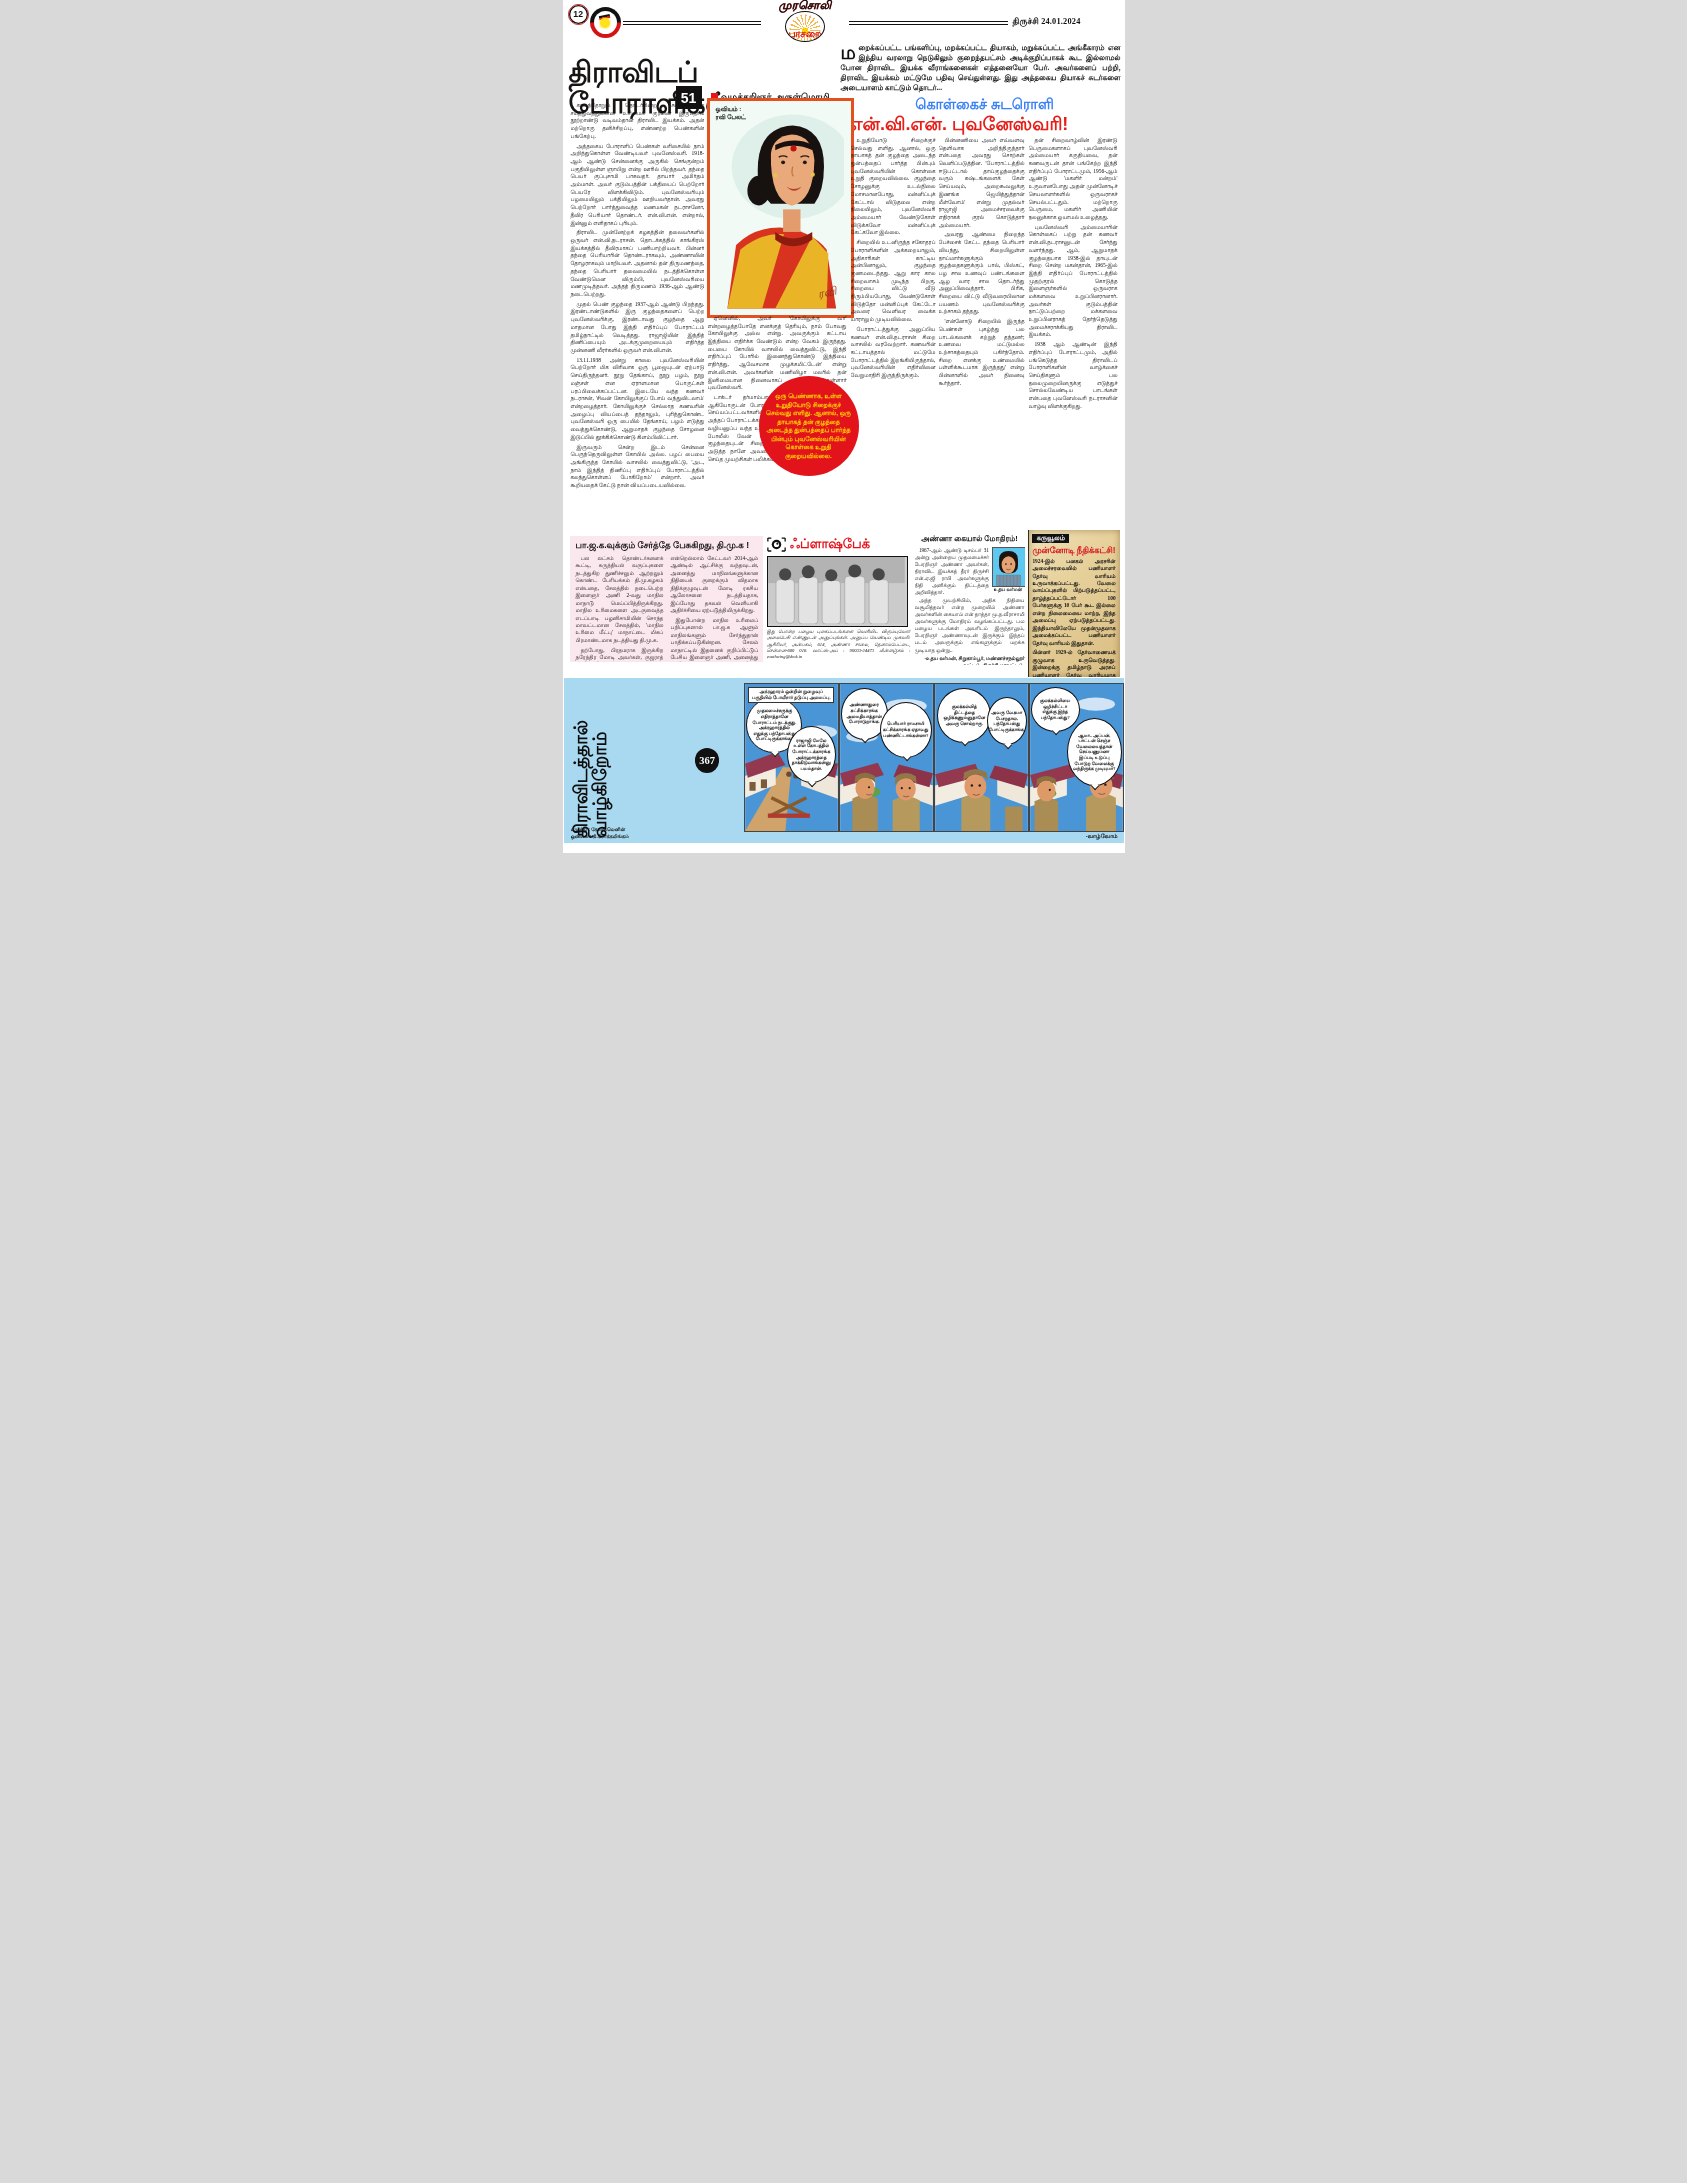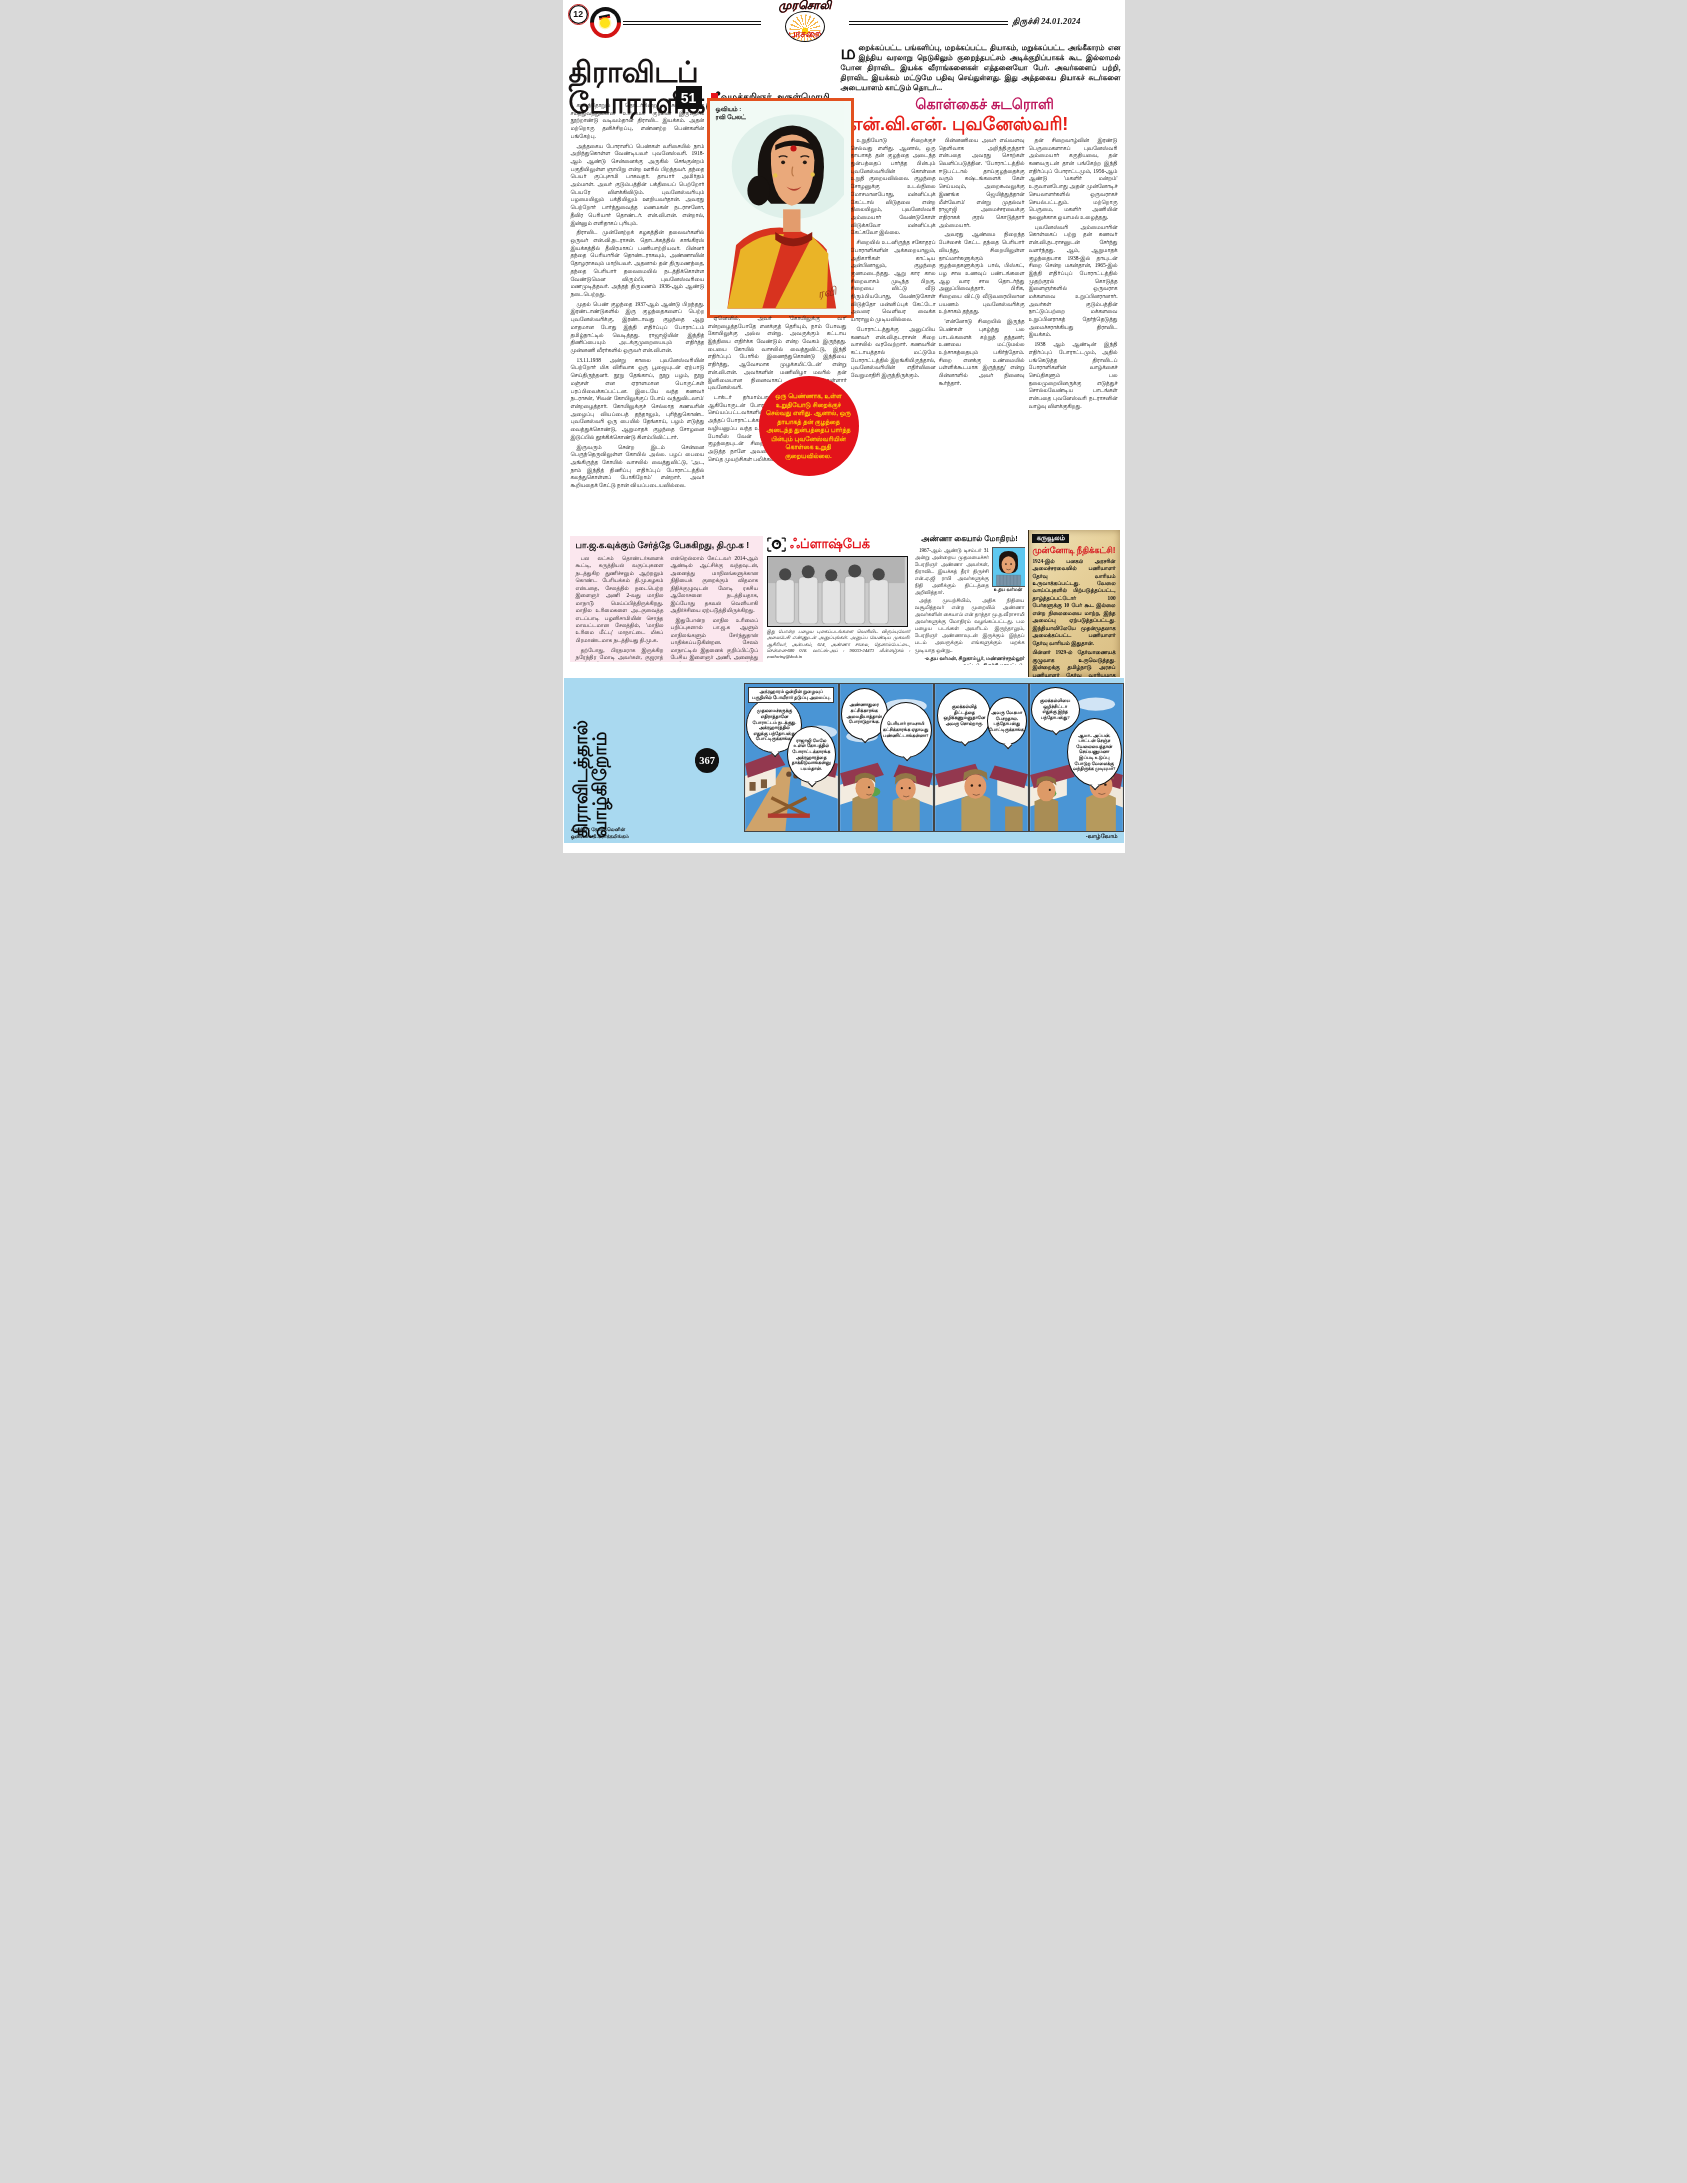--- a/index.html
+++ b/index.html
@@ -19,32 +19,32 @@
   .logo-flag{position:absolute;left:5.2px;top:3.5px;width:11.4px;height:3.5px;background:linear-gradient(180deg,#111 50%,#d41414 50%);transform:rotate(-12deg);}
   .rule{height:2.2px;border-top:1.3px solid #111;border-bottom:0.4px solid #111;}
   .masthead{left:199px;top:0;width:87px;height:42px;text-align:center;}
   .masthead-top{font-weight:900;font-style:italic;font-size:11.4px;color:#111;
     text-shadow:0.4px 0.4px 0 #c01515;letter-spacing:0.4px;line-height:1;}
   .masthead-circle{margin:0 auto;width:38px;height:29px;border:0.9px solid #111;border-radius:50%;
     background:radial-gradient(circle at 50% 65%,#ffd700 0 12%,#fff 13%);position:relative;overflow:hidden;}
   .masthead-rays{position:absolute;left:50%;top:62%;width:31px;height:31px;transform:translate(-50%,-50%);
     background:repeating-conic-gradient(#f5a623 0 6deg,transparent 6deg 18deg);border-radius:50%;opacity:.8;}
   .masthead-bottom{position:absolute;left:0;right:0;bottom:2.6px;font-weight:700;font-size:9.6px;color:#d41414;line-height:1;}
-  .edition-date{font-weight:bold;font-size:8.3px;letter-spacing:0.2px;font-style:italic;}
+  .edition-date{font-weight:bold;font-size:8.3px;letter-spacing:0.2px;}
   
   .series-title{left:6.1px;top:38px;width:279px;font-size:29px;line-height:1.05;font-weight:900;
     color:#181414;letter-spacing:-0.4px;}
   .ep-box{left:113px;top:86px;width:26px;height:23px;background:#111;color:#fff;display:flex;
     align-items:center;justify-content:center;font-weight:900;font-size:14px;}
   .byline{left:148px;top:92px;display:flex;align-items:center;gap:3.5px;font-weight:900;font-size:9.2px;}
   .byline .sq{width:7px;height:8.7px;background:#e8151d;display:inline-block;}
   .intro{left:278px;top:43px;width:280px;font-weight:bold;font-size:7.2px;line-height:1.4;text-align:justify;}
   .intro .dropcap{float:left;font-size:19px;line-height:.8;font-weight:900;margin:1.7px 2.6px 0 0;}
   
-  .kicker{left:286px;top:96px;width:272px;text-align:center;font-weight:900;font-size:14.4px;color:#be185d;}
+  .kicker{left:286px;top:96px;width:272px;text-align:center;font-weight:900;font-size:14.4px;color:#3b82f6;}
   .red-title{left:286px;top:114px;width:272px;font-weight:900;font-size:18px;color:#e61e17;}
   
   .portrait{left:144px;top:98px;width:141px;height:214px;border:3.1px solid #e2511f;background:#f2faf6;overflow:hidden;}
   .portrait-caption{position:absolute;left:6.1px;top:5.2px;font-size:6.1px;font-weight:bold;z-index:3;line-height:1.3;}
   
   .bodycol{font-size:5.5px;line-height:1.4;text-align:justify;overflow:hidden;}
   .bodycol p{margin:0 0 2.2px;text-indent:6.1px;}
   .c1{left:7.9px;top:102px;width:134px;height:444px;}
   .c2{left:145px;top:315px;width:139px;height:230px;}
   .c3{left:288px;top:137px;width:85px;height:408px;}

